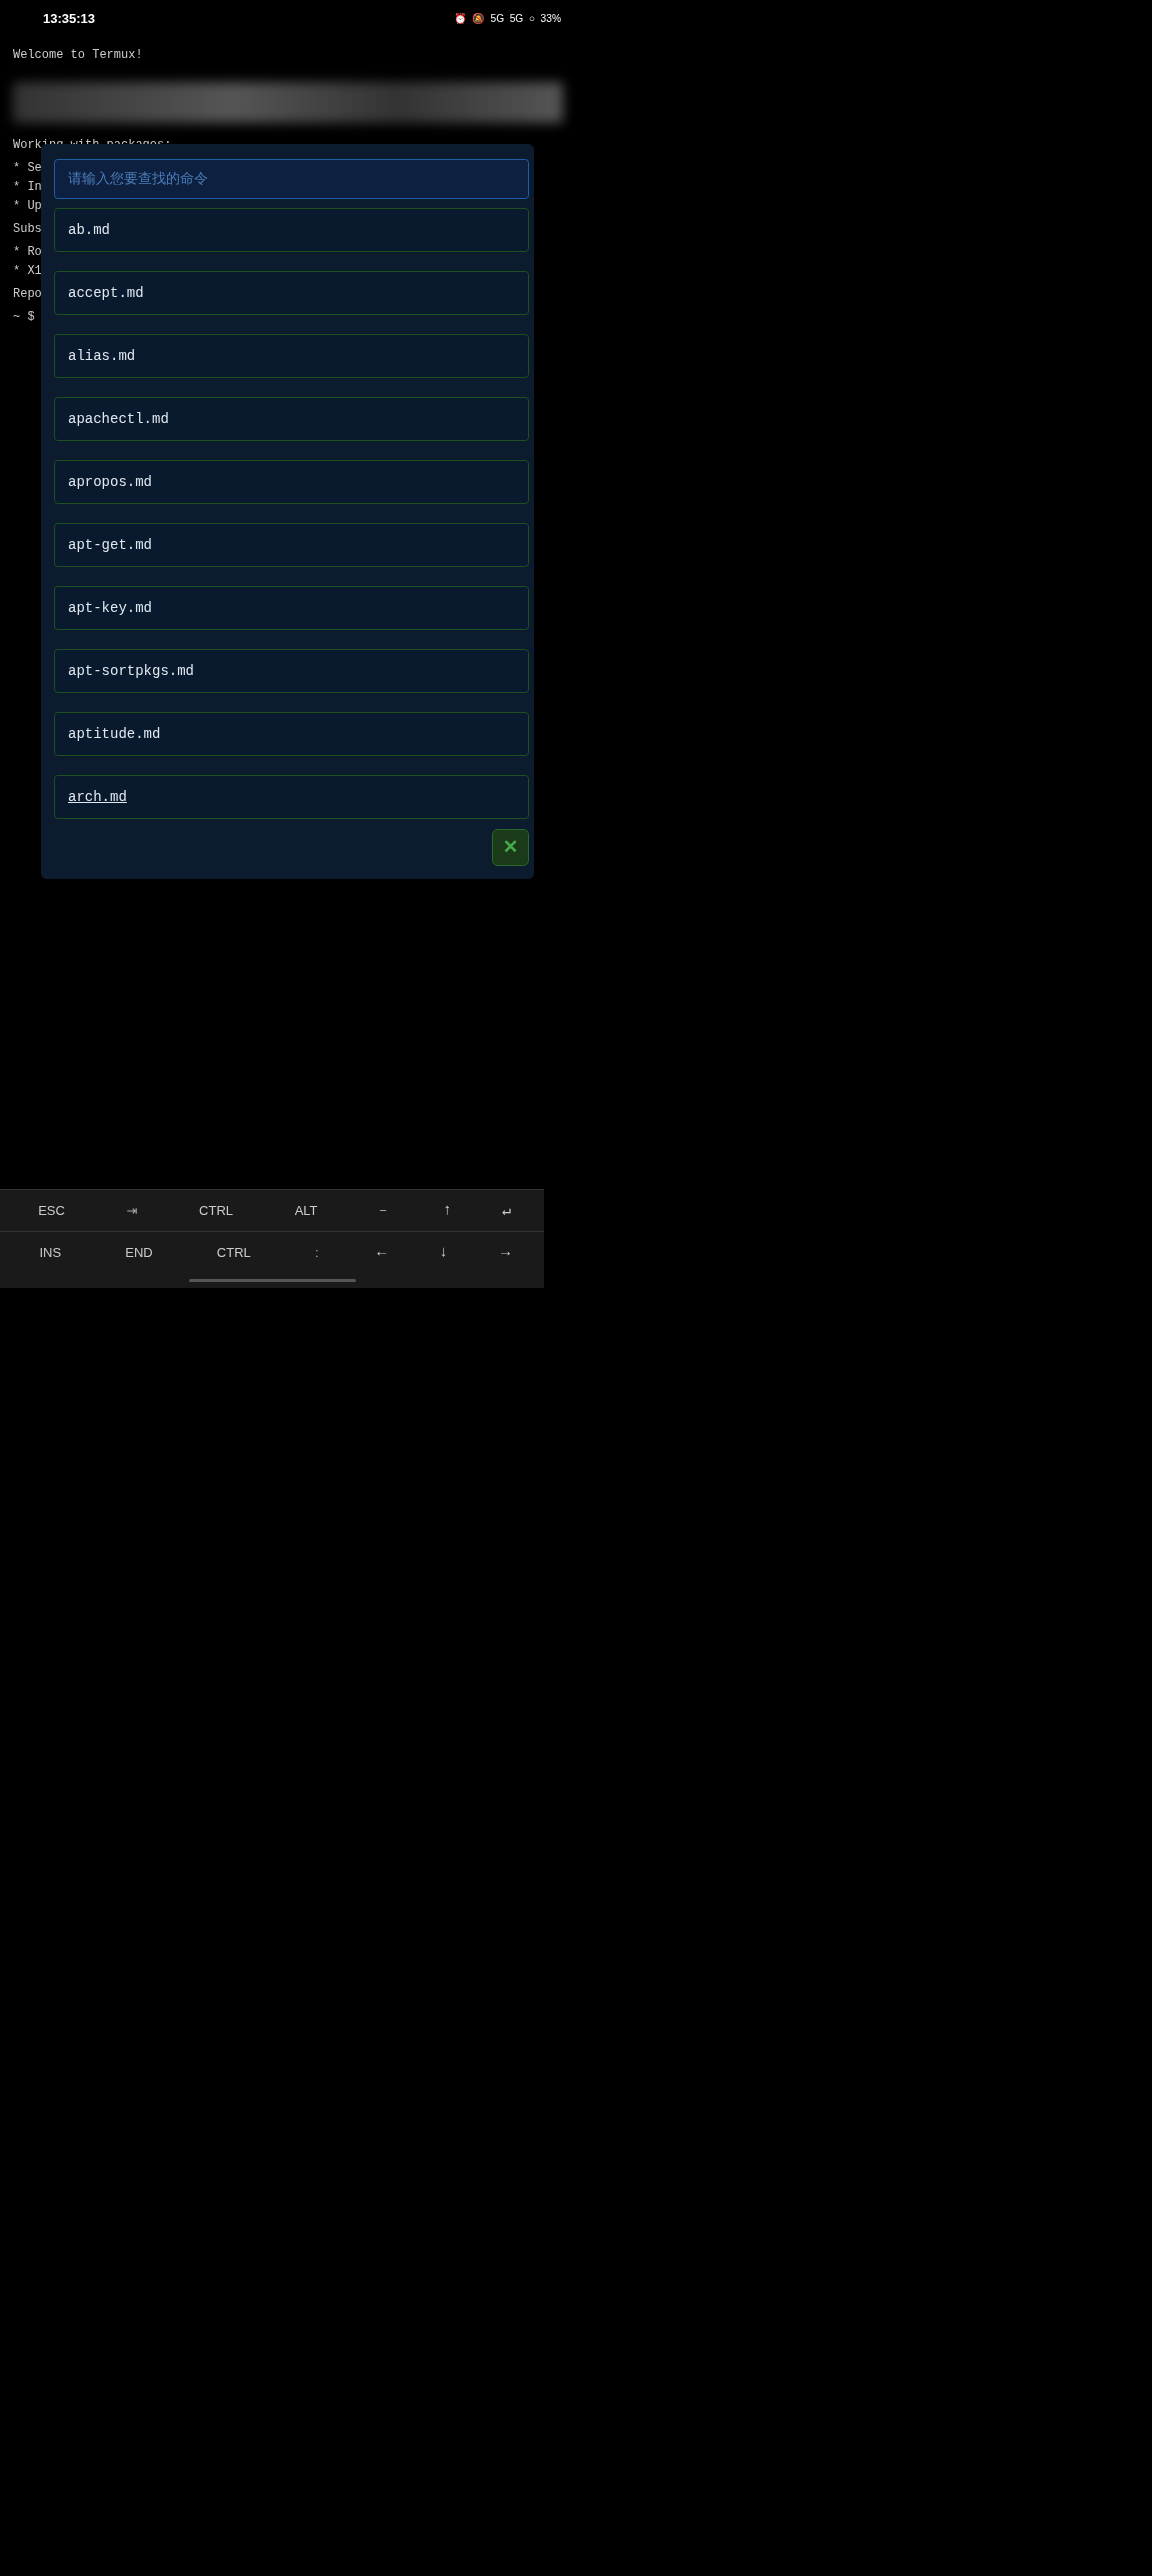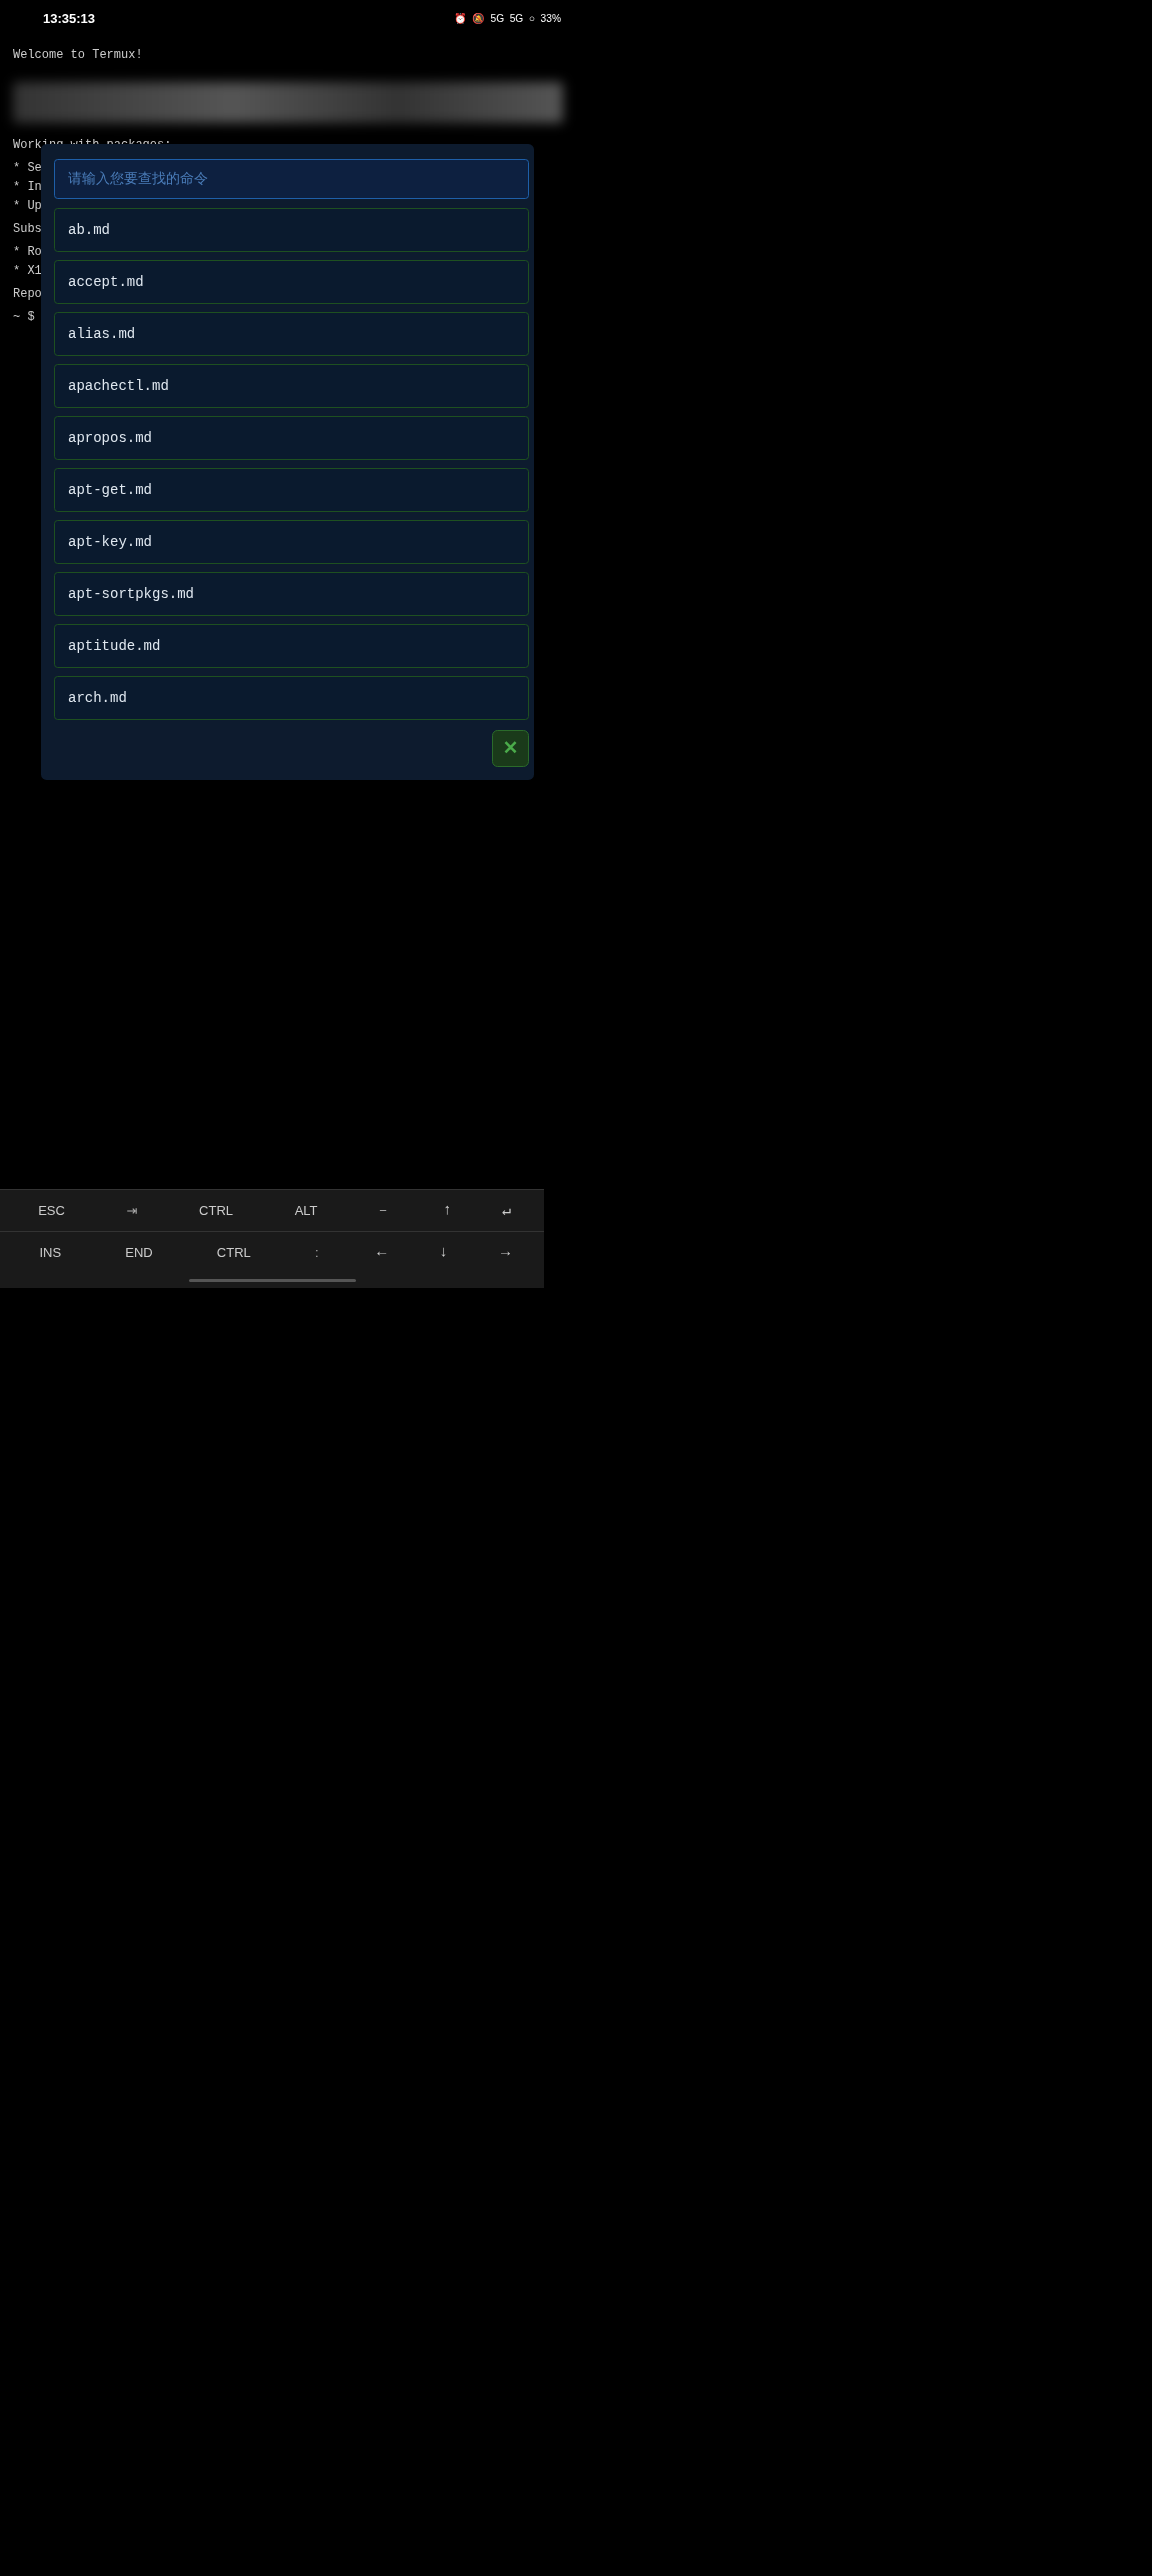--- a/index.html
+++ b/index.html
@@ -102,28 +102,29 @@
     
     .list-item {
       width: 100%;
       background: #0a1a2e;
       border: 1.4px solid #1e5020;
       border-radius: 3.7px;
       color: #e0e8f0;
       font-size: 14px;
       font-family: 'Courier New', Courier, monospace;
       padding: 13px 13px;
-      margin-bottom: 8px;
+      margin-bottom: 19px;
       text-align: left;
       cursor: pointer;
       display: block;
     }
 
     .list-item:last-child {
       margin-bottom: 0;
+      text-decoration: underline;
     }
 
     
     .close-btn-row {
       display: flex;
       justify-content: flex-end;
       margin-top: 9.3px;
     }
 
     .close-btn {

